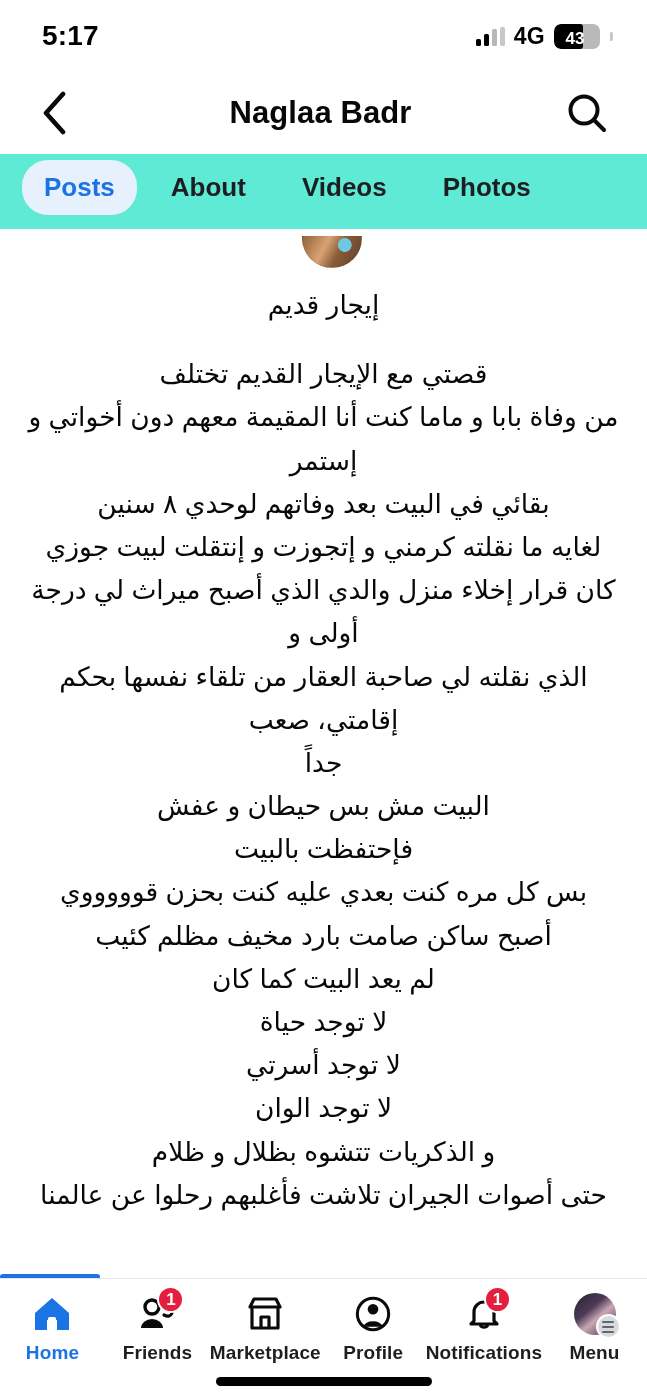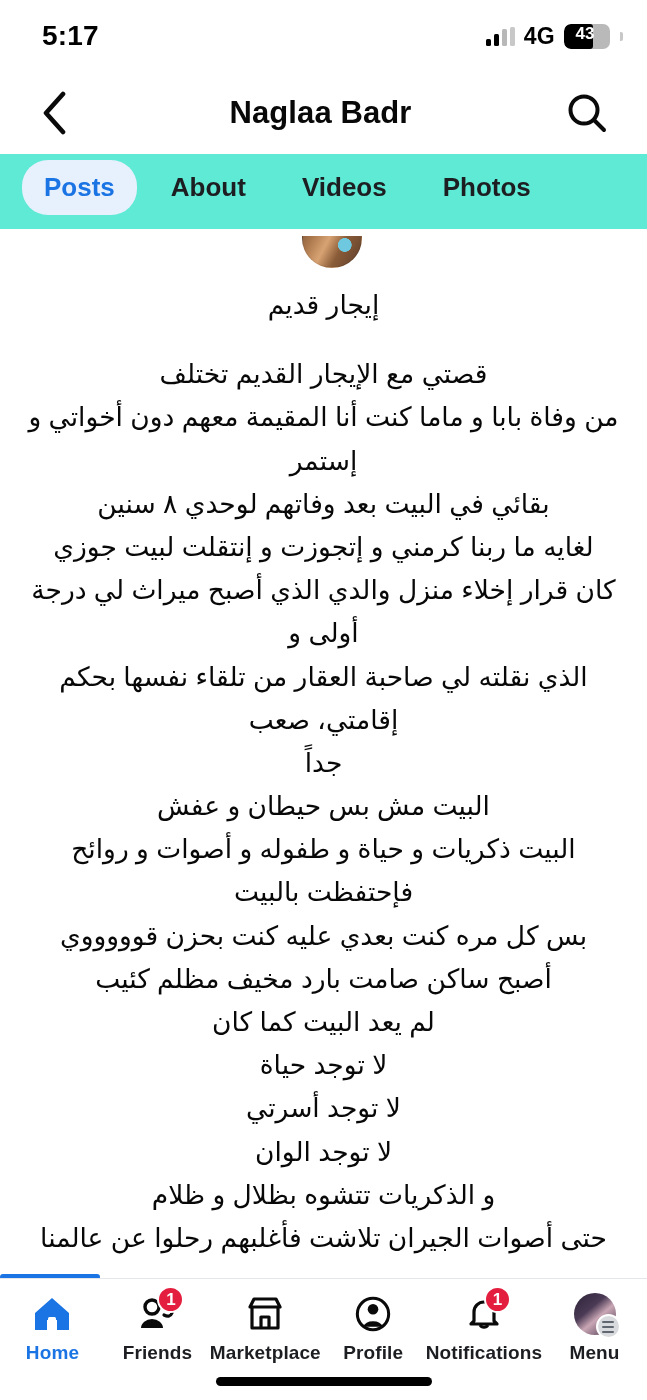--- a/index.html
+++ b/index.html
@@ -6,34 +6,34 @@
   html,body { width:647px; height:1400px; }
   body {
     font-family:"Liberation Sans","DejaVu Sans",sans-serif;
     background:#ffffff; color:#050505;
     position:relative; overflow:hidden;
   }
 
   
   .statusbar{
     height:72px; display:flex; align-items:center;
-    justify-content:space-between; padding:0 24px 0 42px;
+    justify-content:space-between; padding:0 34px 0 42px;
   }
   .status-time{ font-size:28px; font-weight:700; letter-spacing:.2px; color:#000; }
   .status-right{ display:flex; align-items:center; gap:9px; }
   .sig{ display:flex; align-items:flex-end; gap:3px; height:19px; }
   .sig i{ display:block; width:5px; background:#000; border-radius:1.5px; }
   .sig i:nth-child(1){ height:7px; }
   .sig i:nth-child(2){ height:12px; }
   .sig i:nth-child(3){ height:17px; background:#b8b8b8; }
   .sig i:nth-child(4){ height:19px; background:#c8c8c8; }
   .net{ font-size:23px; font-weight:600; color:#000; letter-spacing:.3px; }
   .batt{
     position:relative; width:46px; height:25px; border-radius:7px;
-    background:#b9b9b9; overflow:hidden; display:flex; align-items:flex-start;
+    background:#b9b9b9; overflow:hidden; display:flex; align-items:flex-end;
   }
   .batt .fill{
     position:absolute; left:0; top:0; bottom:0; width:62%;
     background:#000; border-radius:7px 3px 3px 7px;
   }
   .batt .lvl{
     position:relative; z-index:2; color:#fff; font-size:17px;
     font-weight:700; width:100%; text-align:center; padding-right:4px;
   }
   .batt-tip{ width:3px; height:9px; background:#c8c8c8; border-radius:0 2px 2px 0; margin-left:1px; }
@@ -194,26 +194,25 @@
     </div>
   </div>
 
   <div class="post-body">
     <p>إيجار قديم</p>
     <div class="gap"></div>
 
     <p>قصتي مع الإيجار القديم تختلف</p>
     <p>من وفاة بابا و ماما كنت أنا المقيمة معهم دون أخواتي و إستمر</p>
     <p>بقائي في البيت بعد وفاتهم لوحدي ٨ سنين</p>
-    <p>لغايه ما ربنا كرمني و إتجوزت و إنتقلت لبيت جوزي</p>
+    <p>لغايه ما نقلته كرمني و إتجوزت و إنتقلت لبيت جوزي</p>
     <p>كان قرار إخلاء منزل والدي الذي أصبح ميراث لي درجة أولى و</p>
     <p>الذي نقلته لي صاحبة العقار من تلقاء نفسها بحكم إقامتي، صعب</p>
     <p>جداً</p>
     <p>البيت مش بس حيطان و عفش</p>
-    <p>البيت ذكريات و حياة و طفوله و أصوات و روائح</p>
     <p>فإحتفظت بالبيت</p>
     <p>بس كل مره كنت بعدي عليه كنت بحزن قوووووي</p>
     <p>أصبح ساكن صامت بارد مخيف مظلم كئيب</p>
     <p>لم يعد البيت كما كان</p>
     <p>لا توجد حياة</p>
     <p>لا توجد أسرتي</p>
     <p>لا توجد الوان</p>
     <p>و الذكريات تتشوه بظلال و ظلام</p>
     <p>حتى أصوات الجيران تلاشت فأغلبهم رحلوا عن عالمنا</p>
 

